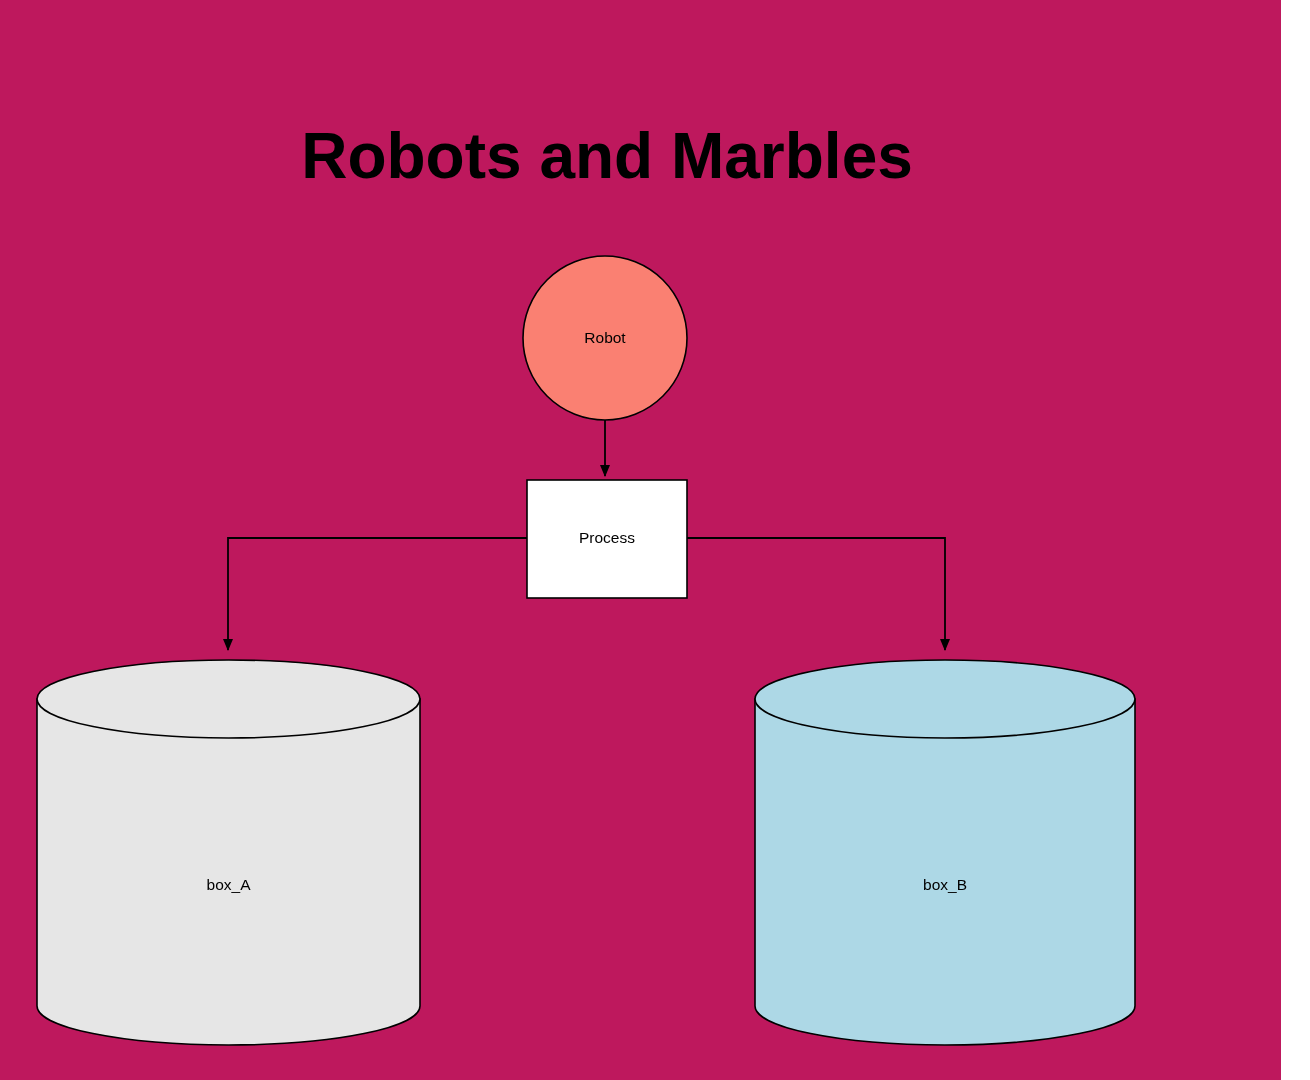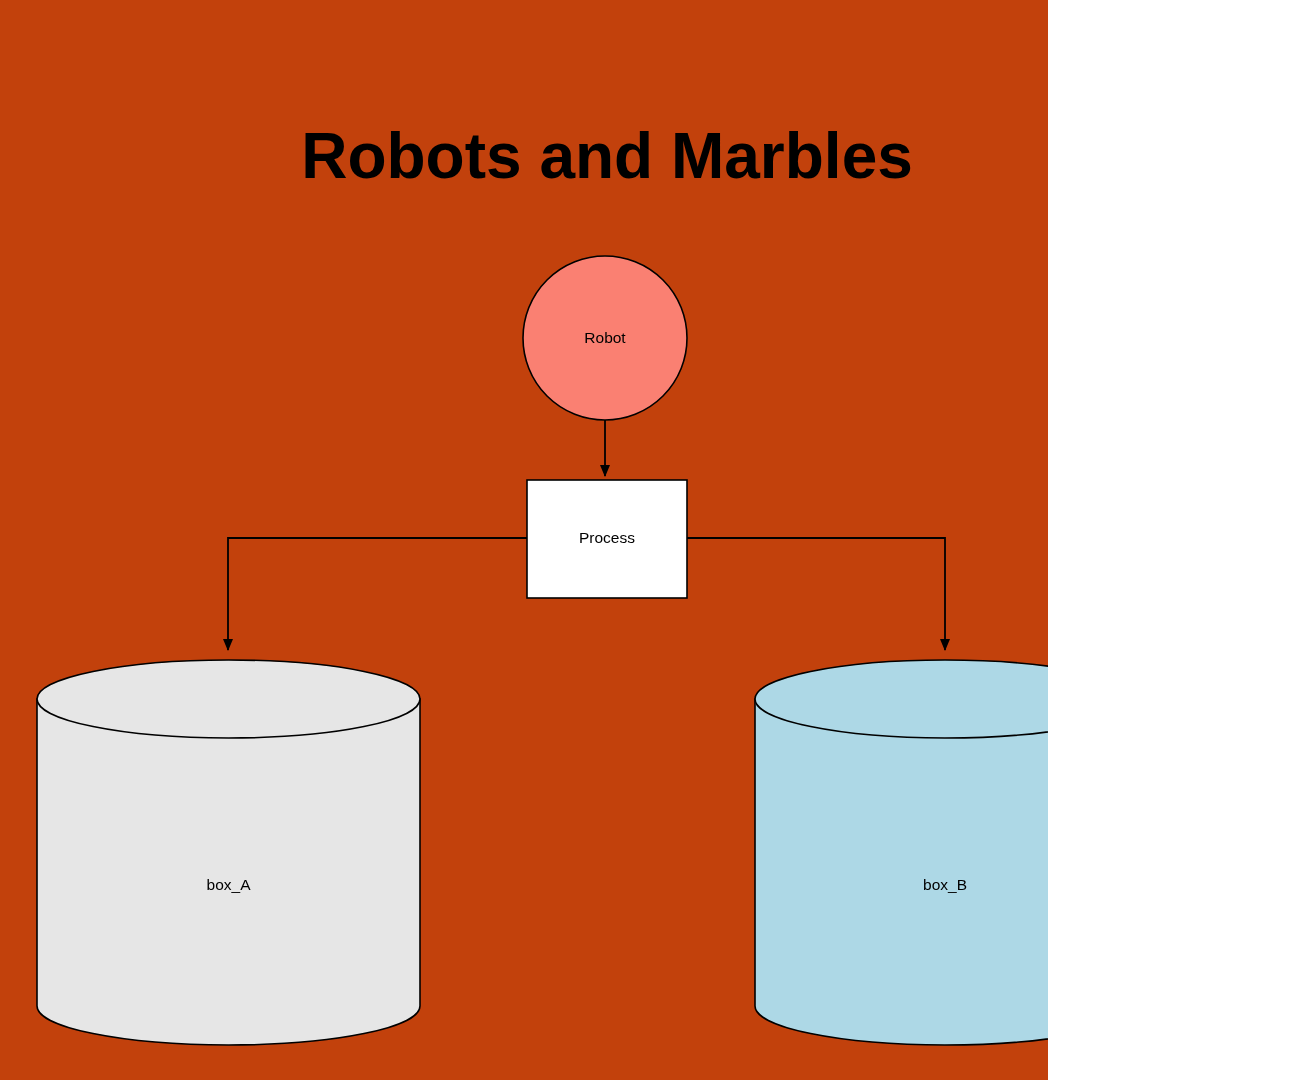--- a/index.html
+++ b/index.html
@@ -2,23 +2,23 @@
 <html><head>
   <meta charset="utf-8">
   <style>
     html, body {
       margin: 0;
       padding: 0;
       background: #ffffff;
     }
     .page {
       position: relative;
-      width: 1048px;
+      width: 1281px;
       height: 1080px;
-      background: #c2410c;
+      background: #be185d;
       overflow: hidden;
       font-family: "Liberation Sans", sans-serif;
     }
     svg {
       display: block;
     }
     svg text {
       font-family: "Liberation Sans", sans-serif;
       fill: #000000;
     }

